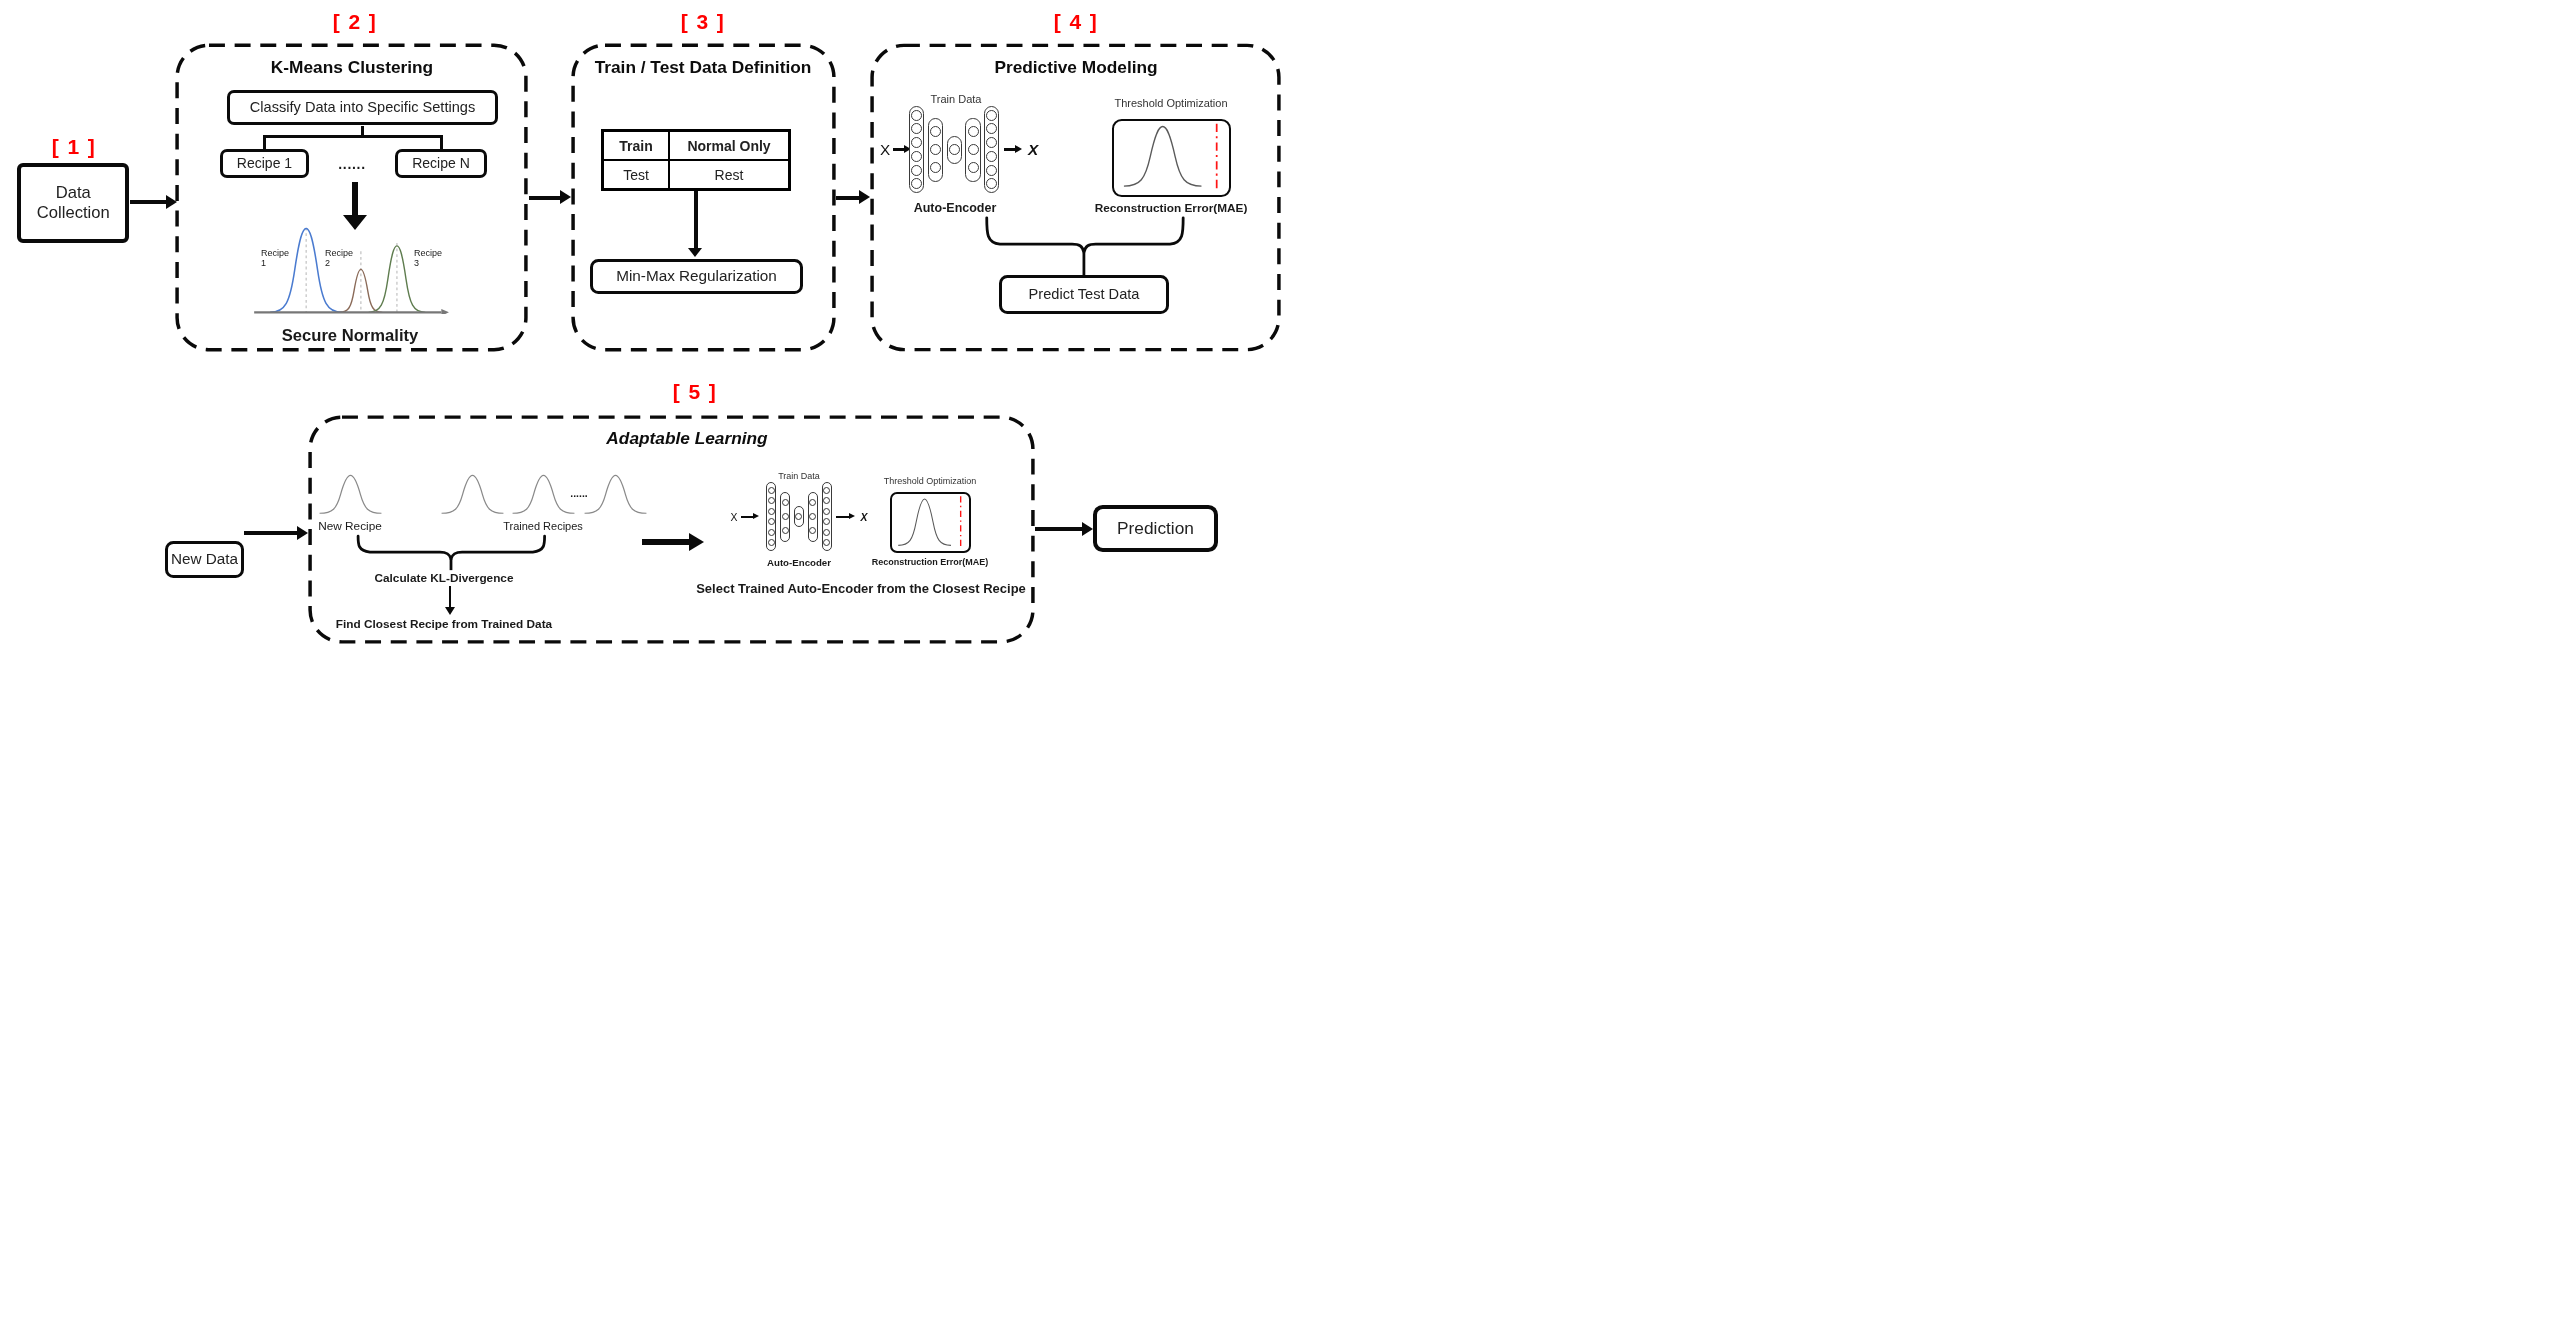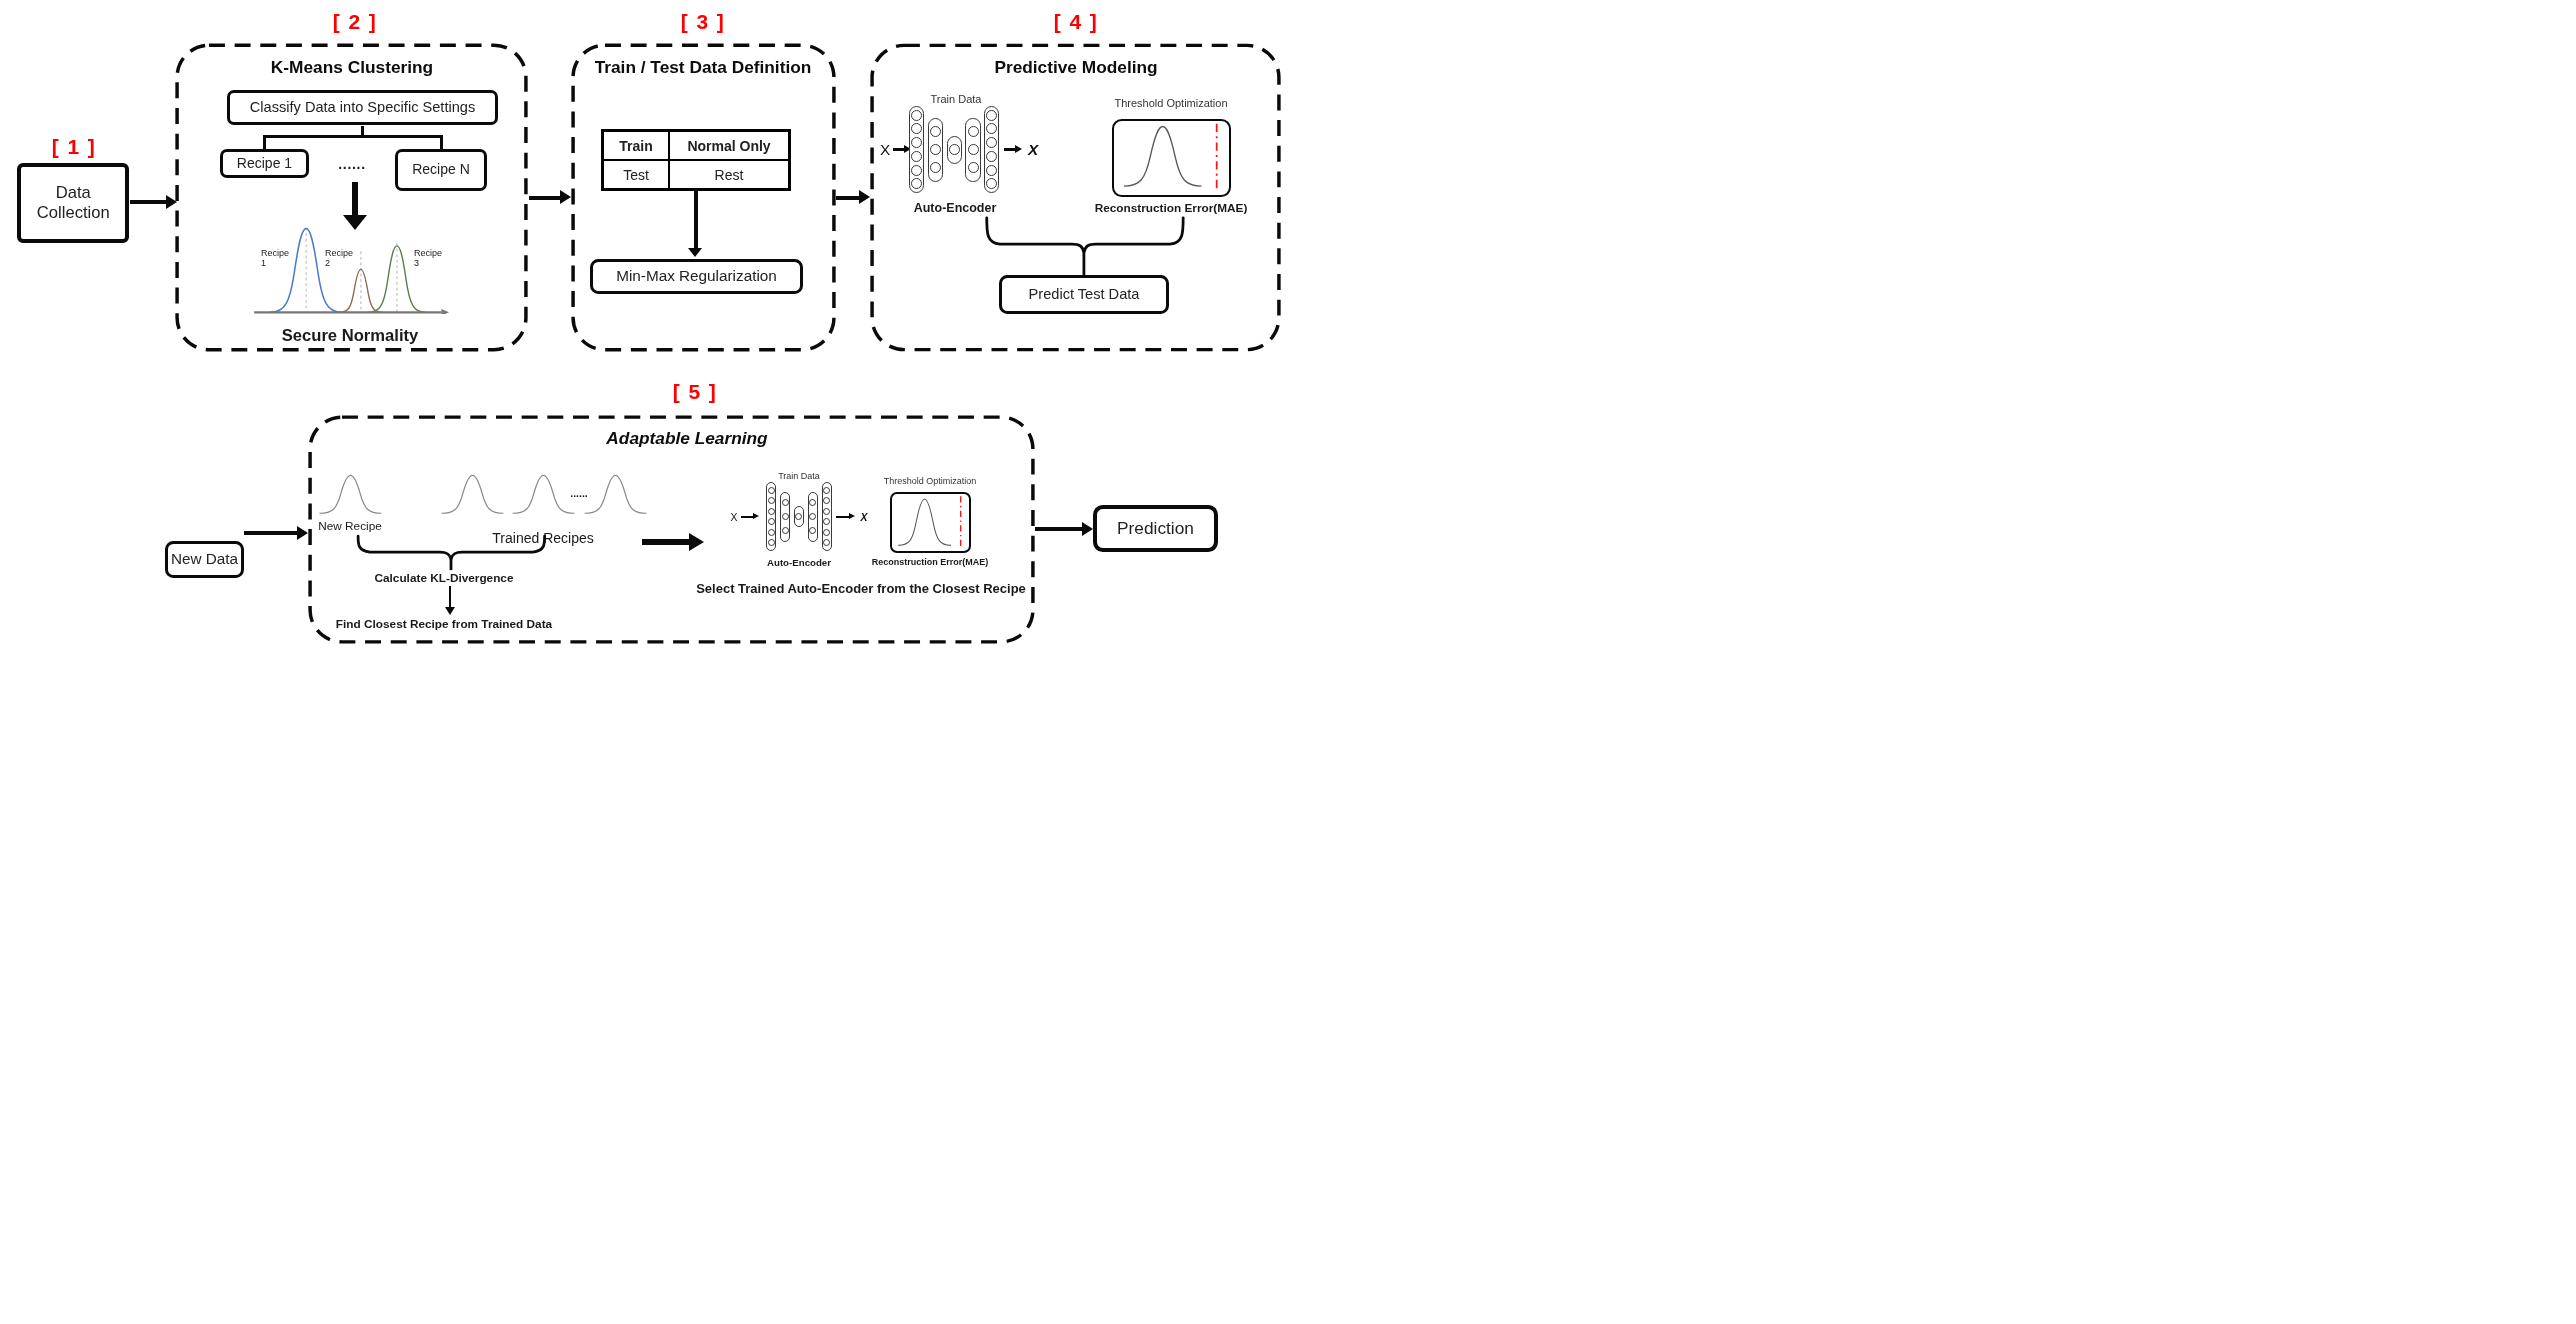--- a/index.html
+++ b/index.html
@@ -68,21 +68,21 @@
   <div class="tri" style="left:166px;top:195px;border-top:7.6px solid transparent;border-bottom:7.6px solid transparent;border-left:11.8px solid #0a0a0a;"></div>
 
   <div class="node" style="left:227px;top:90px;width:271px;height:35px;border-radius:7px;font-size:14.6px;">Classify Data into Specific Settings</div>
 
   <div class="bar" style="left:361px;top:126px;width:2.8px;height:11px;"></div>
   <div class="bar" style="left:263px;top:135px;width:180px;height:2.8px;"></div>
   <div class="bar" style="left:263px;top:138px;width:2.8px;height:11px;"></div>
   <div class="bar" style="left:440px;top:138px;width:2.8px;height:11px;"></div>
   <div class="node" style="left:220px;top:149px;width:89px;height:29px;border-radius:7px;font-size:14px;">Recipe 1</div>
   <div class="ctr b" style="left:352px;top:164px;font-size:14px;letter-spacing:0.7px;">......</div>
-  <div class="node" style="left:395px;top:149px;width:92px;height:42px;border-radius:7px;font-size:14px;">Recipe N</div>
+  <div class="node" style="left:395px;top:149px;width:92px;height:29px;border-radius:7px;font-size:14px;">Recipe N</div>
 
   <div class="bar" style="left:352px;top:182px;width:6.2px;height:33px;"></div>
   <div class="tri" style="left:343px;top:215px;border-left:12.5px solid transparent;border-right:12.5px solid transparent;border-top:15.3px solid #0a0a0a;"></div>
 
   <svg class="abs" style="left:250px;top:222px;" width="201" height="92" viewBox="0 0 290 132">
     <line x1="81" y1="8" x2="81" y2="130" stroke="#b8b8b8" stroke-width="1.5" stroke-dasharray="4 4"></line>
     <line x1="160" y1="42" x2="160" y2="130" stroke="#b8b8b8" stroke-width="1.5" stroke-dasharray="4 4"></line>
     <line x1="212" y1="30" x2="212" y2="130" stroke="#b8b8b8" stroke-width="1.5" stroke-dasharray="4 4"></line>
     <path stroke-width="2.2" d="M29,130 C50.8,130 57.6,115.5 64.4,69.5 C71.1,23.5 75.8,9 81,9 C86.2,9 90.9,23.5 97.6,69.5 C104.4,115.5 111.2,130 133,130" fill="none" stroke="#4a7bd0"></path>
     <path stroke-width="2" d="M129,130 C142.0,130 146.1,122.6 150.1,99.0 C154.1,75.4 156.9,68 160,68 C163.1,68 165.9,75.4 169.9,99.0 C173.9,122.6 178.0,130 191,130" fill="none" stroke="#8a6a58"></path>
@@ -187,21 +187,21 @@
     <path stroke-width="1.8" d="M3,60 C21.9,60 27.8,53.4 33.6,32.5 C39.5,11.6 43.5,5 48,5 C52.5,5 56.5,11.6 62.4,32.5 C68.3,53.4 74.1,60 93,60" fill="none" stroke="#8a8a8a"></path>
   </svg>
   <svg class="abs" style="left:510px;top:472px;" width="67" height="44" viewBox="0 0 96 64">
     <path stroke-width="1.8" d="M3,60 C21.9,60 27.8,53.4 33.6,32.5 C39.5,11.6 43.5,5 48,5 C52.5,5 56.5,11.6 62.4,32.5 C68.3,53.4 74.1,60 93,60" fill="none" stroke="#8a8a8a"></path>
   </svg>
   <div class="ctr b" style="left:579px;top:493px;font-size:10.4px;">......</div>
   <svg class="abs" style="left:582px;top:472px;" width="67" height="44" viewBox="0 0 96 64">
     <path stroke-width="1.8" d="M3,60 C21.9,60 27.8,53.4 33.6,32.5 C39.5,11.6 43.5,5 48,5 C52.5,5 56.5,11.6 62.4,32.5 C68.3,53.4 74.1,60 93,60" fill="none" stroke="#8a8a8a"></path>
   </svg>
   <div class="ctr" style="left:350px;top:526px;font-size:11.8px;">New Recipe</div>
-  <div class="ctr" style="left:543px;top:526px;font-size:14px;margin-top:12px;">Trained Recipes</div>
+  <div class="ctr" style="left:543px;top:526px;font-size:11px;">Trained Recipes</div>
 
   <svg class="abs" style="left:347px;top:534px;" width="208" height="39" viewBox="0 0 300 56">
     <path d="M16,3 C16,15 16,24 33,26 L134,26 C143,26 148,28 150,36 C152,28 157,26 166,26 L268,26 C285,24 285,15 285,3" fill="none" stroke="#0a0a0a" stroke-width="4" stroke-linecap="round" stroke-linejoin="round"></path>
     <path d="M150,36 L150,52" fill="none" stroke="#0a0a0a" stroke-width="4"></path>
   </svg>
   <div class="ctr b" style="left:444px;top:578px;font-size:11.8px;">Calculate KL-Divergence</div>
   <div class="bar" style="left:449px;top:586px;width:2.1px;height:21px;"></div>
   <div class="tri" style="left:445px;top:607px;border-left:5.5px solid transparent;border-right:5.5px solid transparent;border-top:8.3px solid #0a0a0a;"></div>
   <div class="ctr b" style="left:444px;top:624px;font-size:11.8px;">Find Closest Recipe from Trained Data</div>
 

